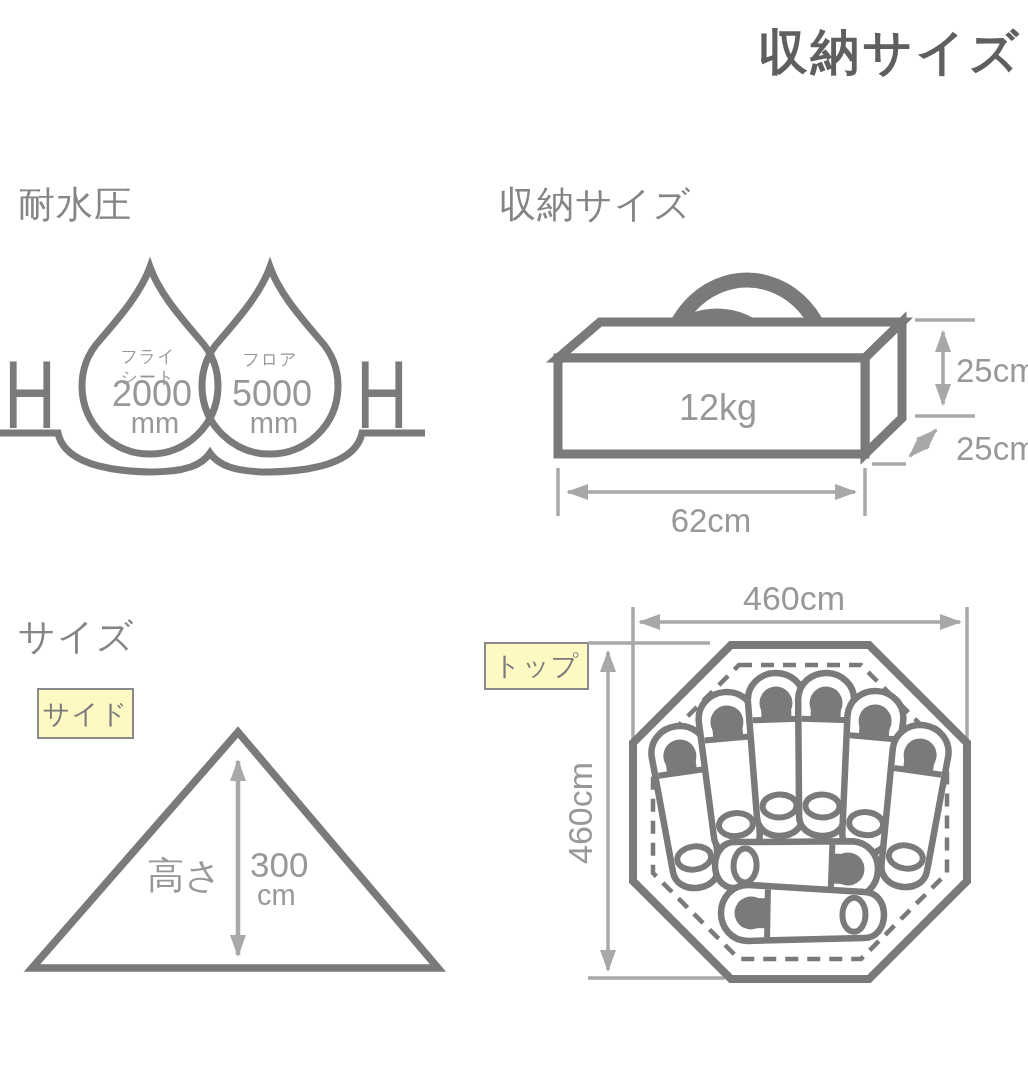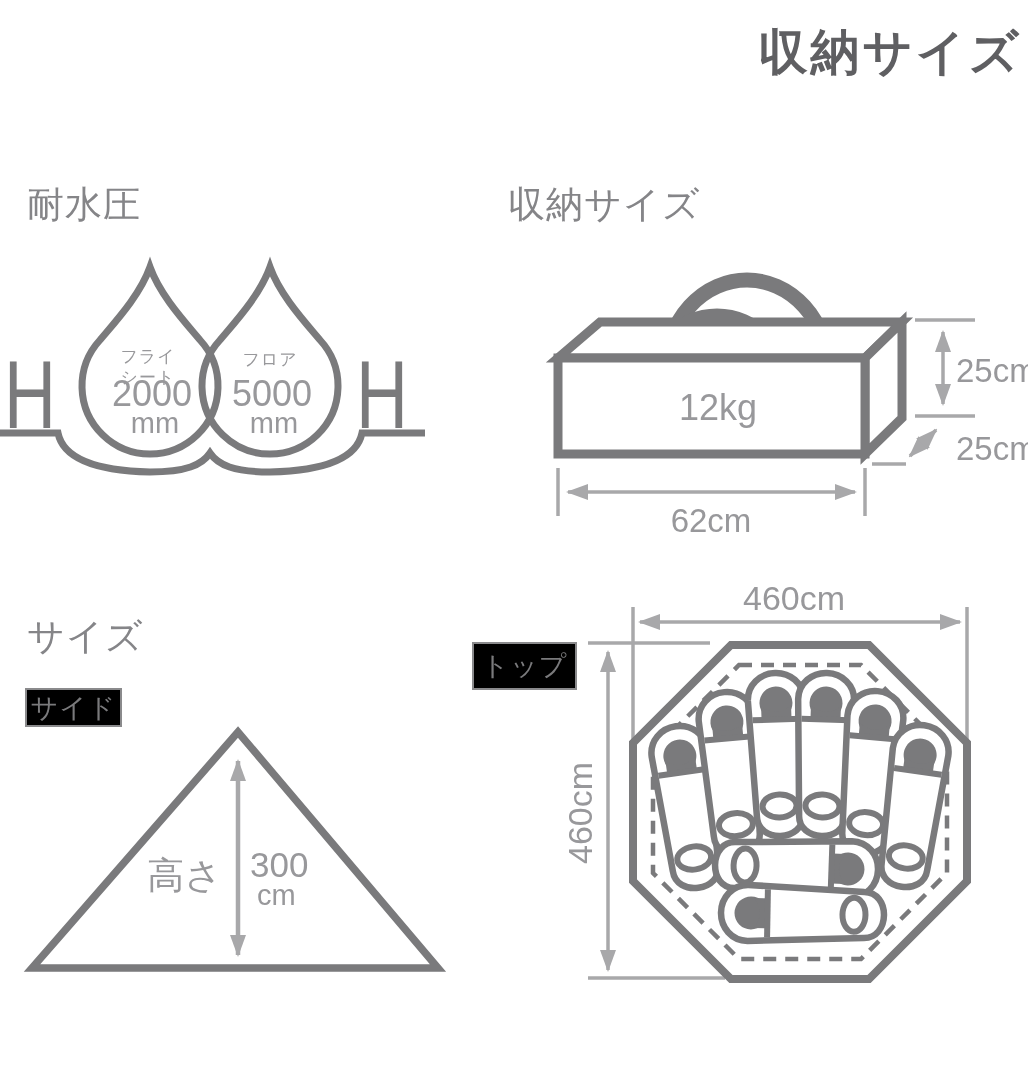--- a/index.html
+++ b/index.html
@@ -5,25 +5,25 @@
   html,body{margin:0;padding:0;}
   body{
     width:1028px;height:1080px;position:relative;background:#ffffff;
     font-family:"Liberation Sans",sans-serif;overflow:hidden;
   }
   .abs{position:absolute;}
   .page-title{
     top:20px;right:6px;font-size:49px;font-weight:600;color:#5f5f62;letter-spacing:3px;white-space:nowrap;
   }
   .section-heading{
-    font-size:37px;font-weight:500;color:#858588;letter-spacing:1px;white-space:nowrap;margin-left:9px;
+    font-size:37px;font-weight:500;color:#858588;letter-spacing:1px;white-space:nowrap;
   }
   .tag-box{
     border:2px solid #8a8a8c;color:#7a7a7c;font-size:27px;letter-spacing:1px;
-    display:flex;align-items:center;justify-content:center;background:#000000;box-sizing:border-box;
+    display:flex;align-items:center;justify-content:center;background:#fef9c3;box-sizing:border-box;margin-left:12px;
   }
   svg text{font-family:"Liberation Sans",sans-serif;}
   .num{fill:#98989b;}
   .line{stroke:#7a7a7c;fill:none;}
 </style>
 </head>
 <body>
 
 <svg width="0" height="0" style="position:absolute" aria-hidden="true">
   <defs>
@@ -87,21 +87,21 @@
   <g stroke="#a8a8aa" stroke-width="3.5">
     <line x1="20" y1="210" x2="20" y2="258"></line>
     <line x1="327" y1="210" x2="327" y2="258"></line>
     <line x1="30" y1="234" x2="317" y2="234" marker-start="url(#ah)" marker-end="url(#ah)"></line>
   </g>
   <text x="173" y="274" text-anchor="middle" font-size="33" class="num">62cm</text>
 </svg>
 
 <div class="abs section-heading" style="left:18px;top:612px">サイズ</div>
 
-<div class="abs tag-box" style="left:25px;top:688px;width:97px;height:39px">サイド</div>
+<div class="abs tag-box" style="left:25px;top:688px;width:97px;height:51px">サイド</div>
 
 <svg class="abs" style="left:10px;top:715px" width="460" height="270" viewBox="0 0 460 270">
   <polygon points="228,17 22,253 428,253" fill="#ffffff" stroke="#7a7a7c" stroke-width="7.5"></polygon>
   <line x1="228" y1="46" x2="228" y2="240" stroke="#a8a8aa" stroke-width="4.5" marker-start="url(#ah)" marker-end="url(#ah)"></line>
   <text x="212" y="173" text-anchor="end" font-size="37" class="num">高さ</text>
   <text x="240" y="162" font-size="35" class="num">300</text>
   <text x="247" y="190" font-size="29" class="num">cm</text>
 </svg>
 
 <div class="abs tag-box" style="left:472px;top:642px;width:105px;height:48px">トップ</div>

